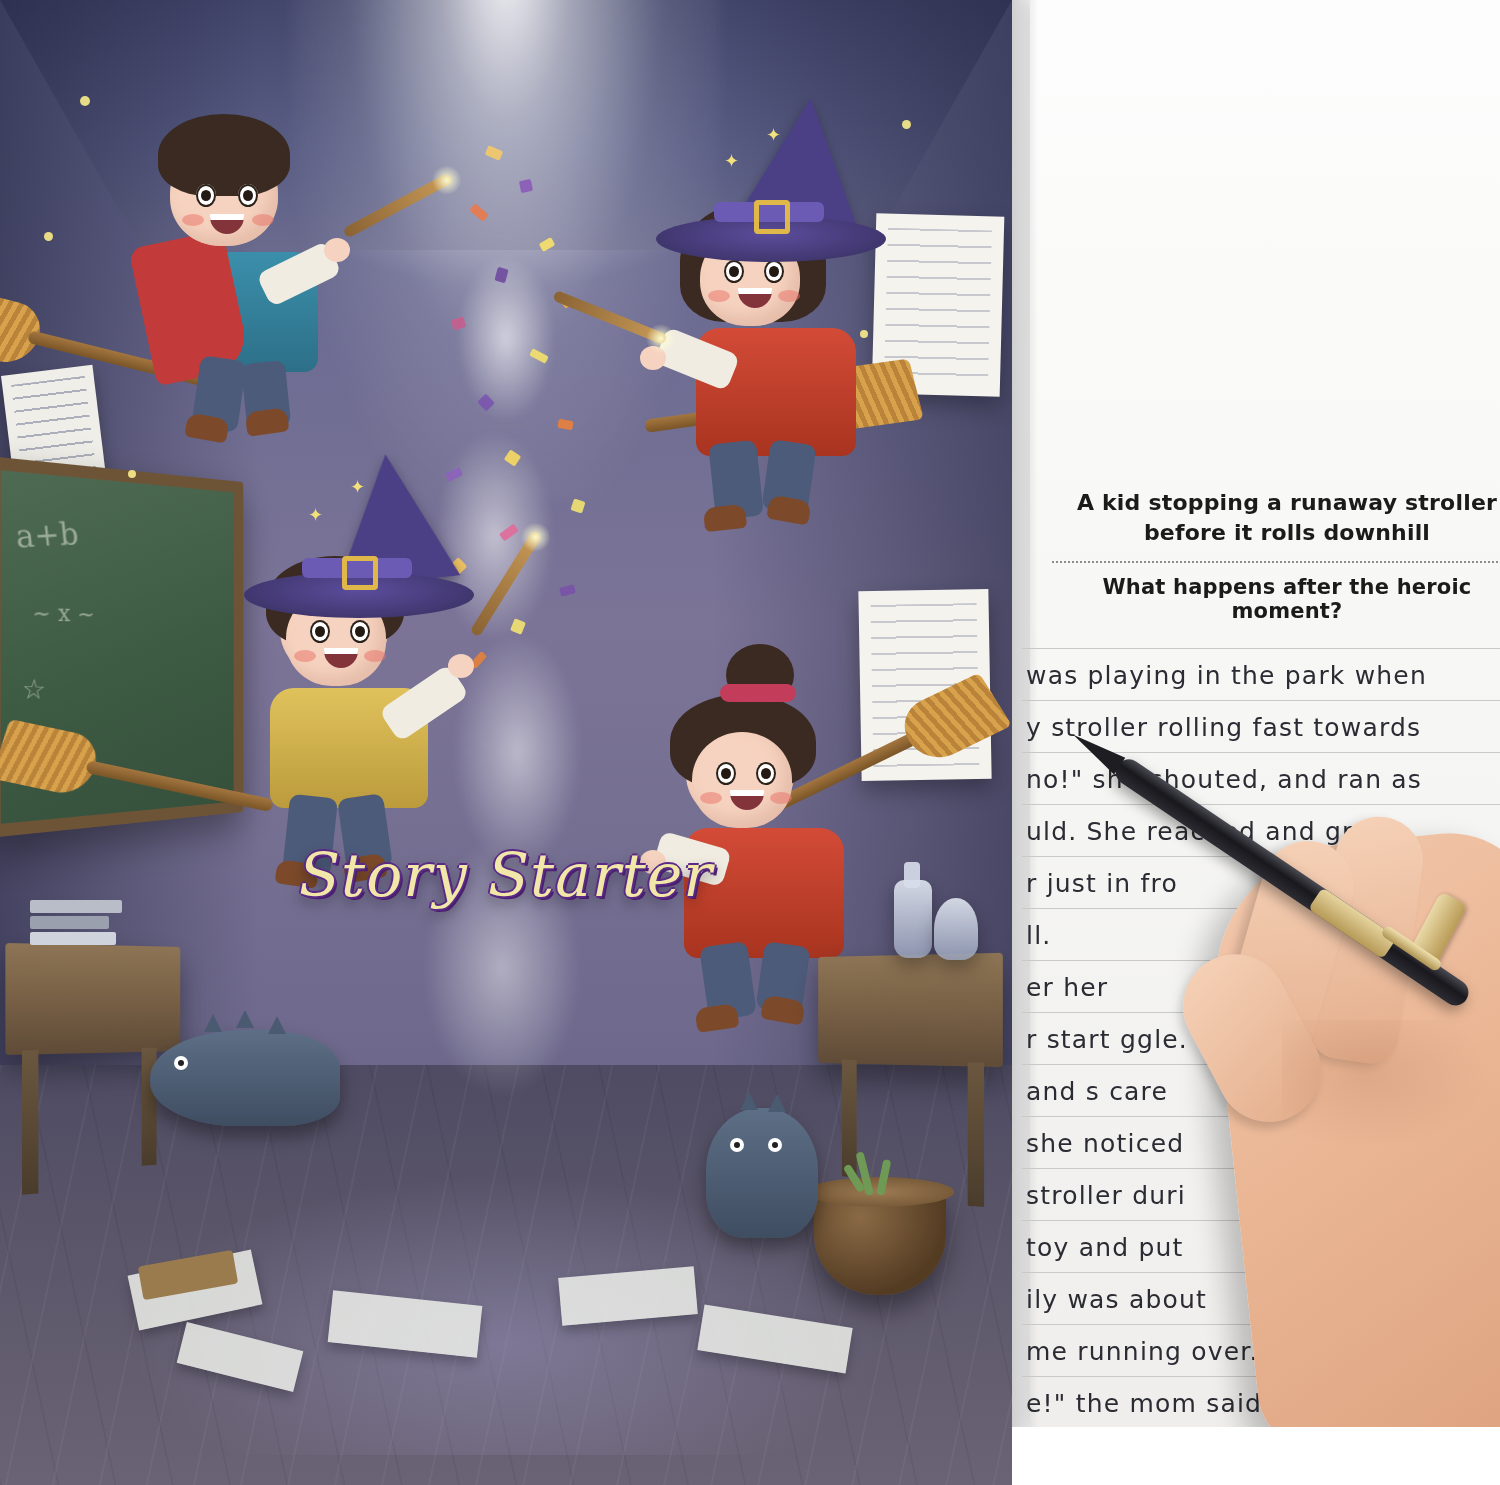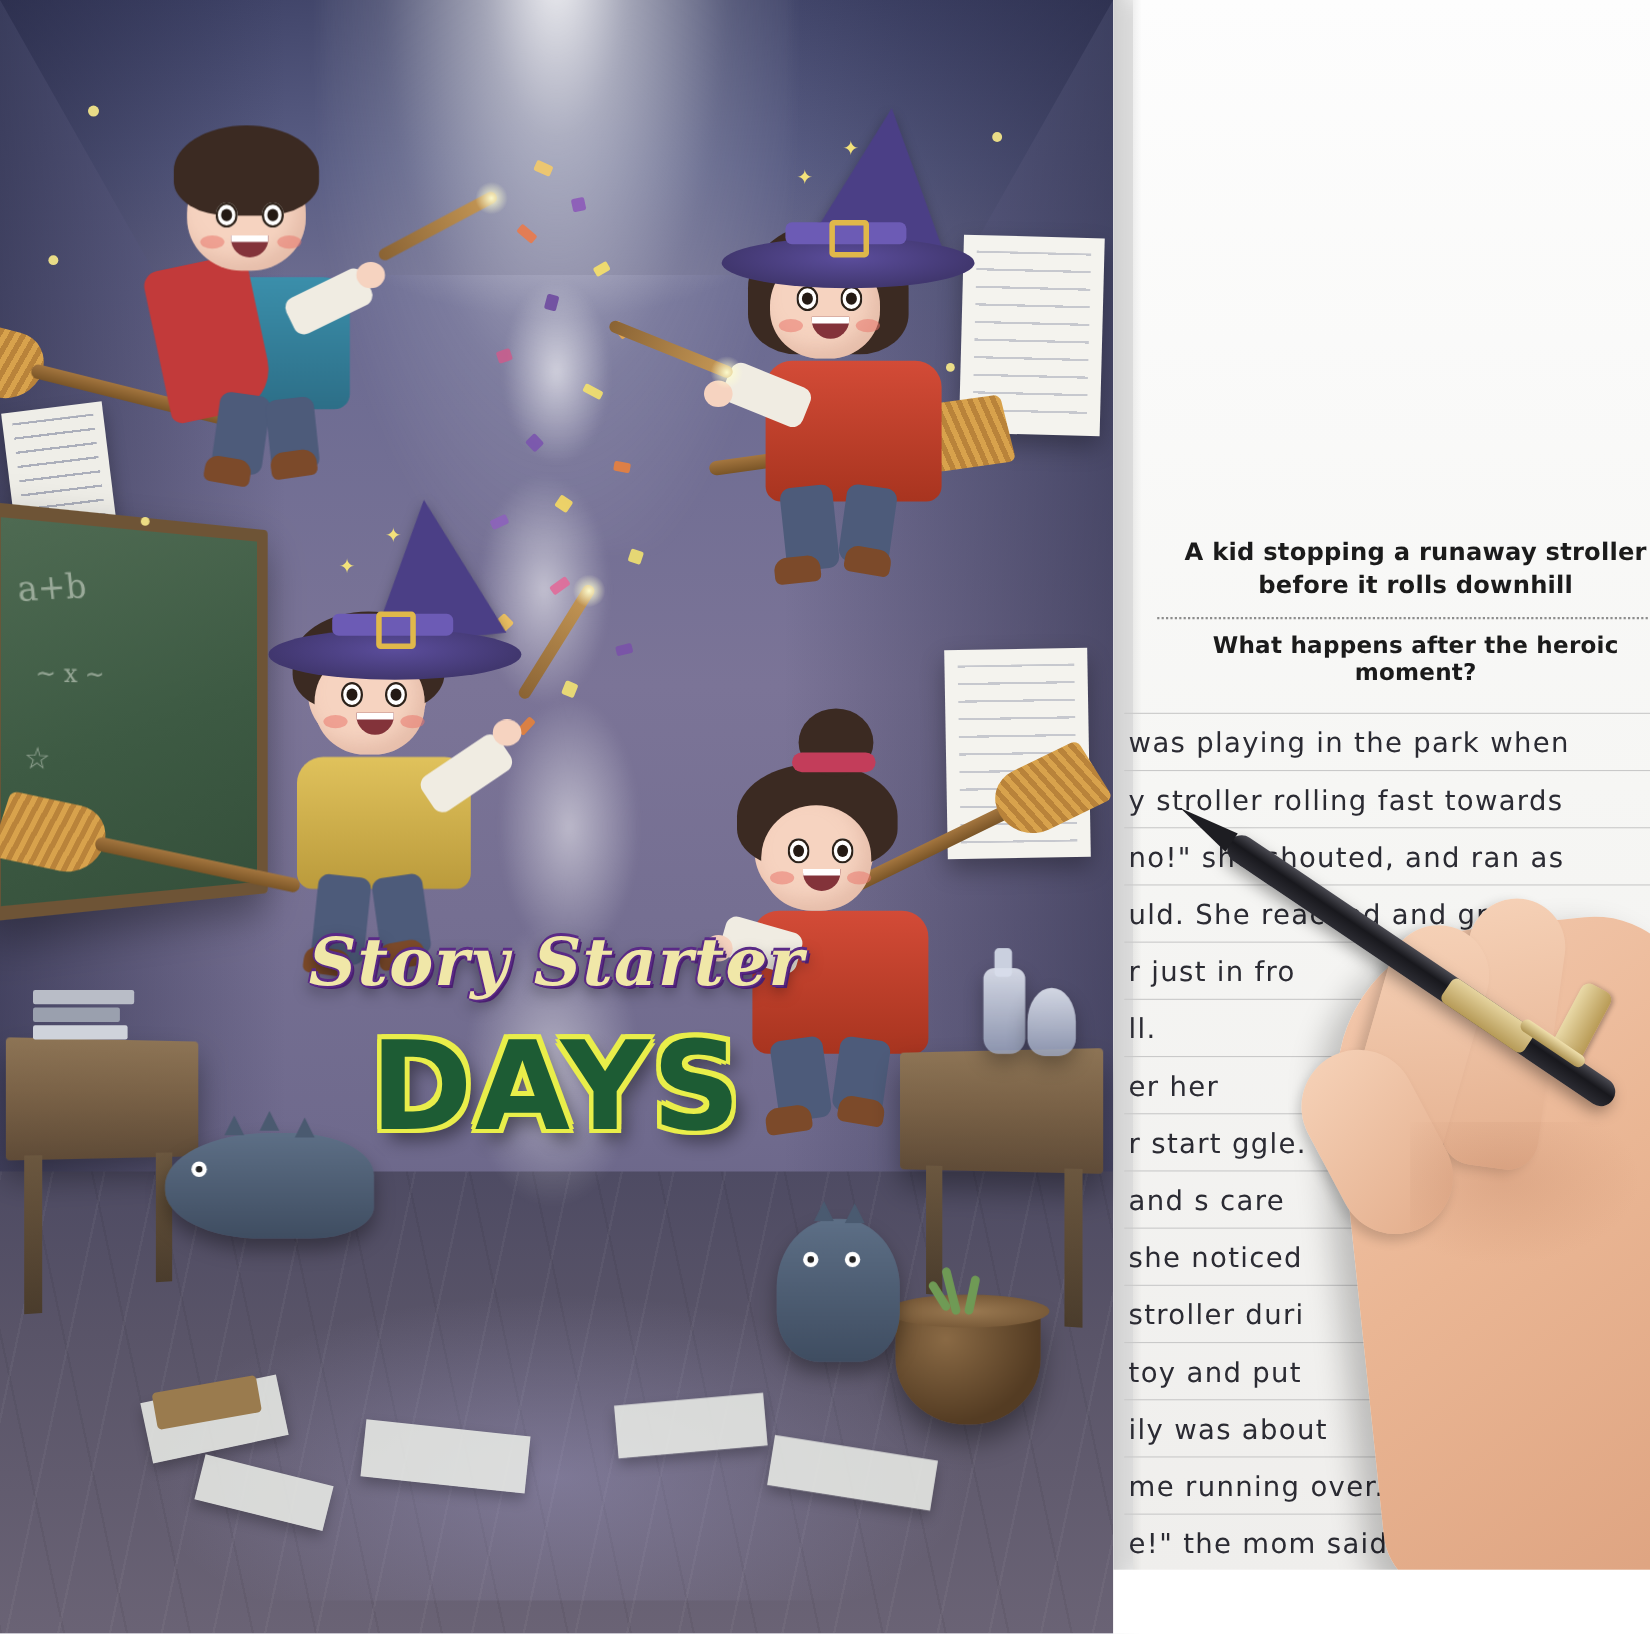--- a/index.html
+++ b/index.html
@@ -330,21 +330,21 @@
   .cover-text {
     position: absolute;
     left: 0; right: 0;
     text-align: center;
   }
   .kicker {
     position: absolute;
     left: 0; right: 0; top: 840px;
     font-family: "DejaVu Serif", serif;
     font-style: italic;
-    font-weight: bold;
+    font-weight: normal;
     font-size: 60px;
     letter-spacing: 1px;
     color: #f0e7a8;
     text-shadow:
       2px 0 0 #5a2a86, -2px 0 0 #5a2a86, 0 2px 0 #5a2a86, 0 -2px 0 #5a2a86,
       3px 3px 0 #4a1f70, 0 6px 14px rgba(0,0,0,.5);
   }
   .maintitle {
     position: absolute;
     left: 0; right: 0; top: 935px;
@@ -706,21 +706,20 @@
     <div class="floor-paper" style="left:132px; top:1262px; width:126px; height:56px; transform:rotate(-12deg);"></div>
     <div class="floor-paper" style="left:330px; top:1298px; width:150px; height:52px; transform:rotate(6deg);"></div>
     <div class="floor-paper" style="left:560px; top:1272px; width:136px; height:48px; transform:rotate(-5deg);"></div>
     <div class="floor-paper" style="left:700px; top:1316px; width:150px; height:46px; transform:rotate(9deg);"></div>
     <div class="floor-paper" style="left:180px; top:1336px; width:120px; height:42px; transform:rotate(14deg);"></div>
     <div style="position:absolute; left:140px; top:1258px; width:96px; height:34px; background:#9a7b4e; border-radius:4px; transform:rotate(-10deg);"></div>
 
     <div class="cover-text">
       <div class="kicker">Story Starter</div>
       <div class="maintitle">
-        <span class="line">DAYS</span>
       </div>
 
     </div>
   </div>
 
   <div class="page-photo">
     <div class="sheet"></div>
     <div class="sheet-shadow-left"></div>
 
     <div class="prompt-block">

